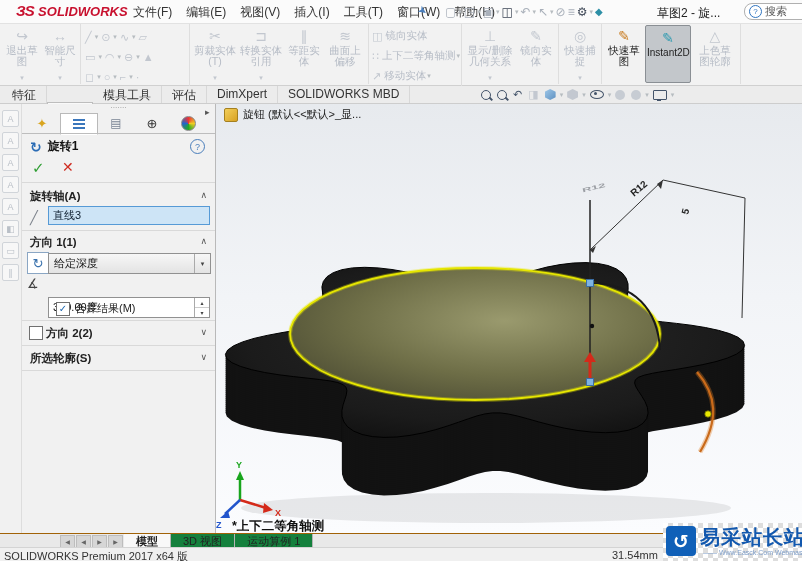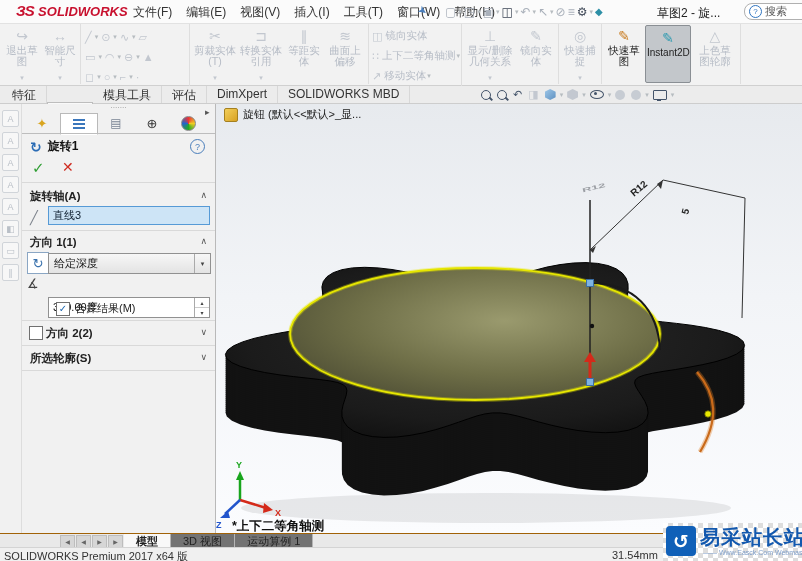--- a/index.html
+++ b/index.html
@@ -112,21 +112,21 @@
   #tree-label{left:8px;top:3px;display:flex;align-items:center;}
   #tree-label .cube{width:12px;height:12px;background:linear-gradient(135deg,#f3cf5a,#d8a223);border:1px solid #a5801f;border-radius:2px;margin-right:5px;}
   #tree-label .txt{font-size:11px;color:#222;white-space:nowrap;}
   #view-label{left:16px;top:414px;font-size:12.5px;font-weight:bold;color:#111;white-space:nowrap;}
   svg text{font-family:"Liberation Sans","DejaVu Sans",sans-serif;}
   
   #doctabs{left:0;top:533px;width:802px;height:14px;background:#e9e9e9;border-top:1px solid #a16207;display:flex;align-items:stretch;}
   #tabnav{margin-left:60px;display:flex;align-items:center;}
   .navbtn{width:13px;height:11px;background:#d6d6d6;border:1px solid #bdbdbd;color:#666;font-size:6px;
           display:flex;align-items:center;justify-content:center;margin-right:1px;}
-  .dtab{font-size:11px;color:#222;padding:0 12px;display:flex;align-items:center;background:#737373;
+  .dtab{font-size:11px;color:#222;padding:0 12px;display:flex;align-items:center;background:#15803d;
         border-right:1px solid #b5b5b5;white-space:nowrap;}
   .dtab.active{background:#f8f8f8;font-weight:bold;}
   #statusbar{left:0;top:547px;width:802px;height:14px;background:#f0f0f0;border-top:1px solid #d4d4d4;}
   #status-left{left:4px;top:1px;font-size:11px;color:#333;white-space:nowrap;}
   #status-measure{left:612px;top:1px;font-size:11px;color:#333;}
   
   #watermark{left:663px;top:523px;width:139px;height:38px;z-index:50;
      background:linear-gradient(45deg,#ddd 25%,transparent 25%,transparent 75%,#ddd 75%),
                 linear-gradient(45deg,#ddd 25%,#fff 25%,#fff 75%,#ddd 75%);
      background-size:10px 10px;background-position:0 0,5px 5px;}

